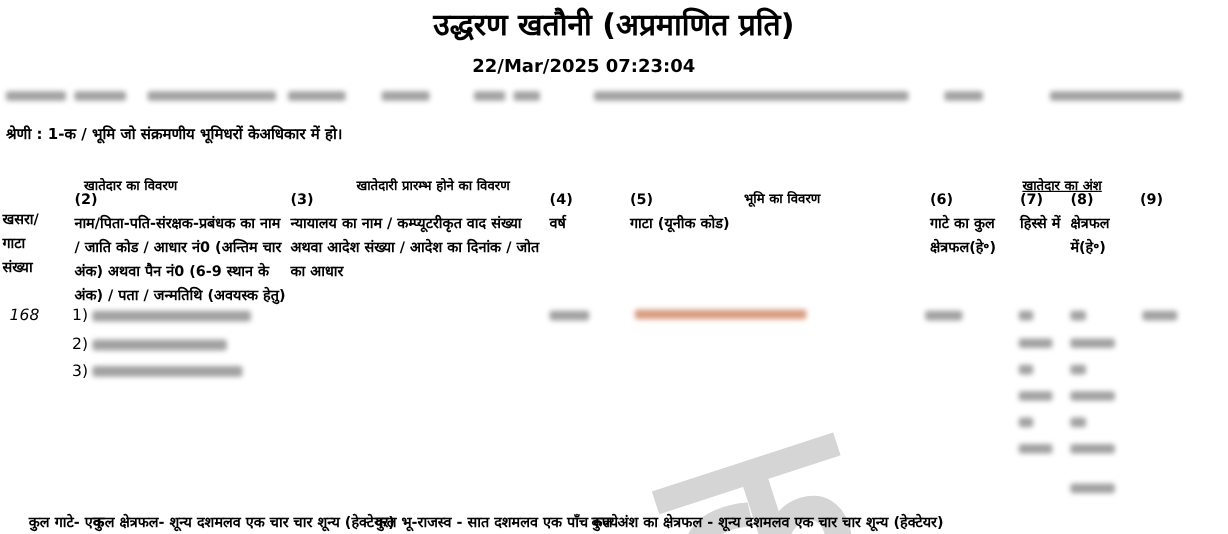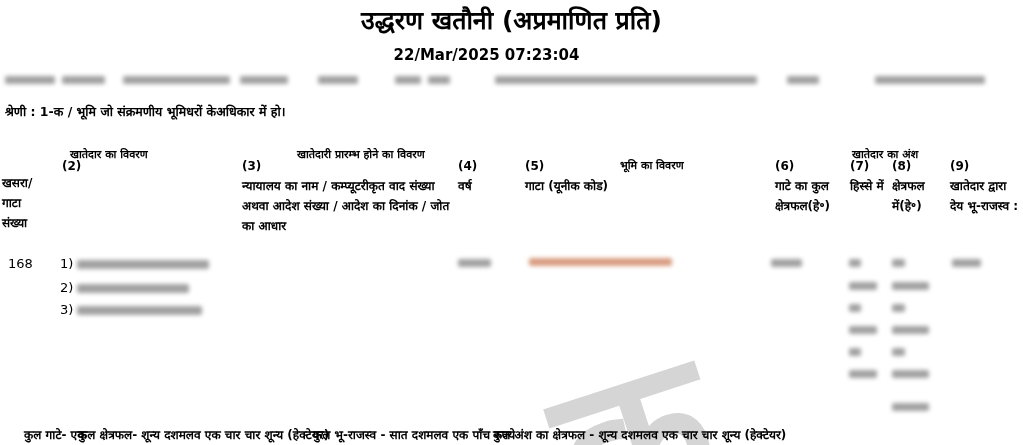--- a/index.html
+++ b/index.html
@@ -22,21 +22,21 @@
     display:inline-block;height:8px;background:#8a8a8a;
     border-radius:2px;filter:blur(2px);opacity:.8;vertical-align:middle;
   }
   .redact.abs{position:absolute;}
   .redact-link{background:#c4693f;opacity:.65;}
   .category-line{top:103px;left:5px;font-size:12.5px;font-weight:bold;z-index:2;}
   .group-hdr{font-size:11px;font-weight:bold;top:146px;z-index:2;}
   .colblock{font-size:12px;font-weight:bold;line-height:20px;z-index:2;}
   .colblock .num{display:block;}
   .collabel{white-space:pre-line;}
-  .cell{font-size:13px;z-index:2;}
+  .cell{font-size:13px;z-index:2;font-style:italic;}
   .holder-row{font-size:13px;z-index:2;}
   .holder-row .idx{display:inline-block;width:13px;}
   .summary{top:426px;font-size:12px;font-weight:bold;z-index:2;white-space:nowrap;}
   .watermark{
     top:342px;left:560px;font-size:195px;line-height:1;
     color:#d5d5d5;transform:rotate(-18deg);z-index:0;
     font-weight:bold;user-select:none;
   }
 </style>
 </head>
@@ -58,29 +58,30 @@
   <span class="redact abs" style="left:495px;top:76px;width:262px;"></span>
   <span class="redact abs" style="left:787px;top:76px;width:32px;"></span>
   <span class="redact abs" style="left:875px;top:76px;width:110px;"></span>
 </div>
 
 <div class="abs category-line">श्रेणी : 1-क / भूमि जो संक्रमणीय भूमिधरों केअधिकार में हो।</div>
 
 <div class="abs group-hdr" style="left:70px;">खातेदार का विवरण</div>
 <div class="abs group-hdr" style="left:297px;">खातेदारी प्रारम्भ होने का विवरण</div>
 <div class="abs group-hdr" style="left:620px;margin-top:11px;">भूमि का विवरण</div>
-<div class="abs group-hdr" style="left:852px;">खातेदार का अंश</div>
+<div class="abs group-hdr" style="left:852px;text-decoration:underline;">खातेदार का अंश</div>
 
 <div class="abs colblock" style="left:2px;top:173px;width:54px;">
   <span class="collabel">खसरा/
 गाटा
 संख्या</span>
 </div>
 <div class="abs colblock" style="left:62px;top:156px;width:178px;">
   <span class="num">(2)</span>
+  <span class="collabel">नाम/पिता-पति-संरक्षक-प्रबंधक का नाम / जाति कोड / आधार नं0 (अन्तिम चार अंक) अथवा पैन नं0 (6-9 स्थान के अंक) / पता / जन्मतिथि (अवयस्क हेतु)</span>
 </div>
 <div class="abs colblock" style="left:242px;top:156px;width:215px;">
   <span class="num">(3)</span>
   <span class="collabel">न्यायालय का नाम / कम्प्यूटरीकृत वाद संख्या अथवा आदेश संख्या / आदेश का दिनांक / जोत का आधार</span>
 </div>
 <div class="abs colblock" style="left:458px;top:156px;width:40px;">
   <span class="num">(4)</span>
   <span class="collabel">वर्ष</span>
 </div>
 <div class="abs colblock" style="left:525px;top:156px;width:200px;">
@@ -94,21 +95,20 @@
 <div class="abs colblock" style="left:850px;top:156px;width:38px;">
   <span class="num">(7)</span>
   <span class="collabel">हिस्से में</span>
 </div>
 <div class="abs colblock" style="left:892px;top:156px;width:52px;">
   <span class="num">(8)</span>
   <span class="collabel">क्षेत्रफल में(हे॰)</span>
 </div>
 <div class="abs colblock" style="left:950px;top:156px;width:72px;">
   <span class="num">(9)</span>
-  <span class="collabel">खातेदार द्वारा देय भू-राजस्व :</span>
 </div>
 
 <div class="abs cell" style="left:8px;top:256px;">168</div>
 
 <div class="abs holder-row" style="left:60px;top:256px;">
   <span class="idx">1)</span>
   <span class="redact" style="width:132px;height:9px;"></span>
 </div>
 <div class="abs holder-row" style="left:60px;top:280px;">
   <span class="idx">2)</span>

